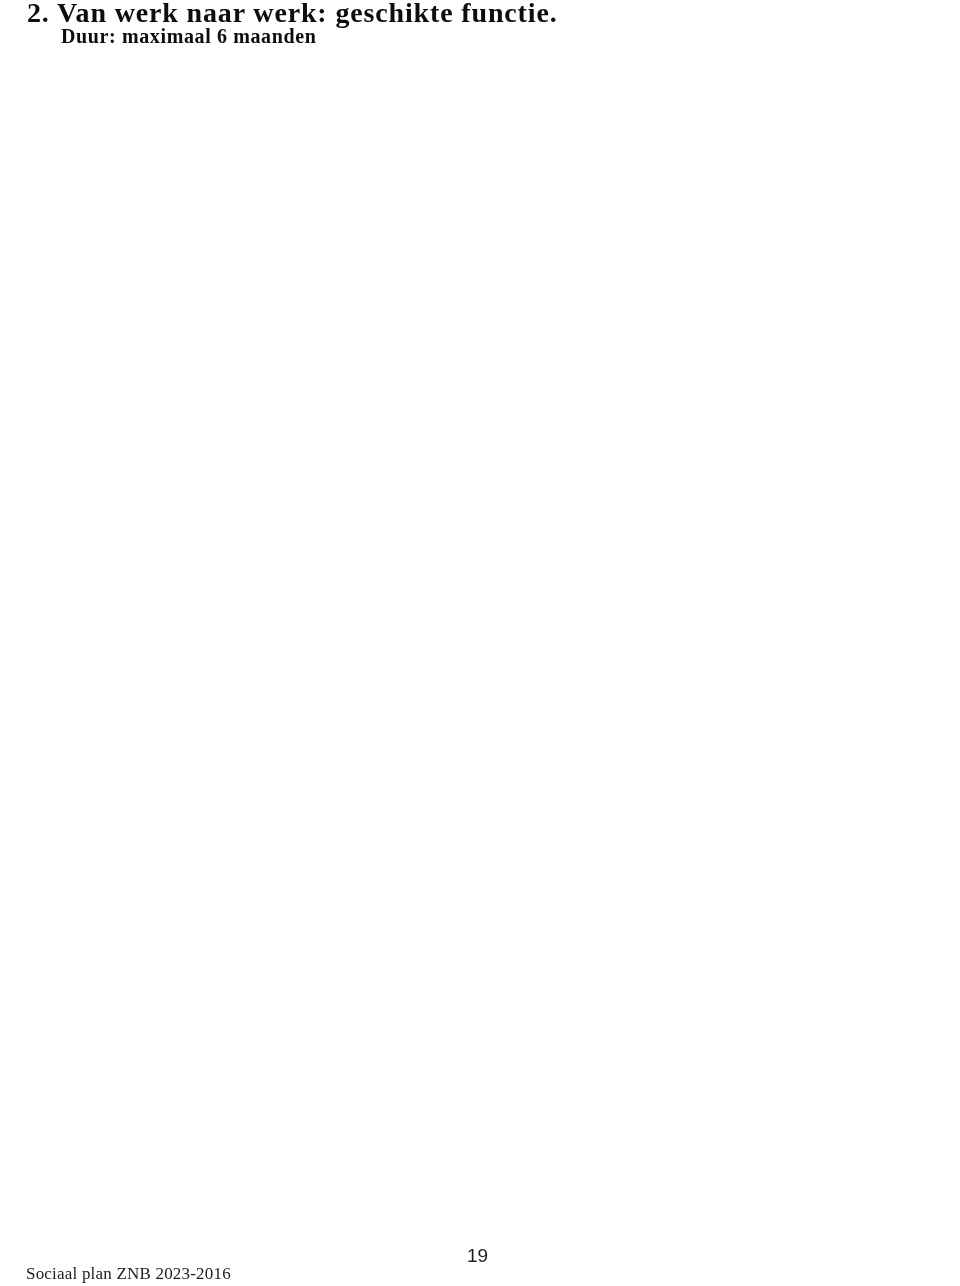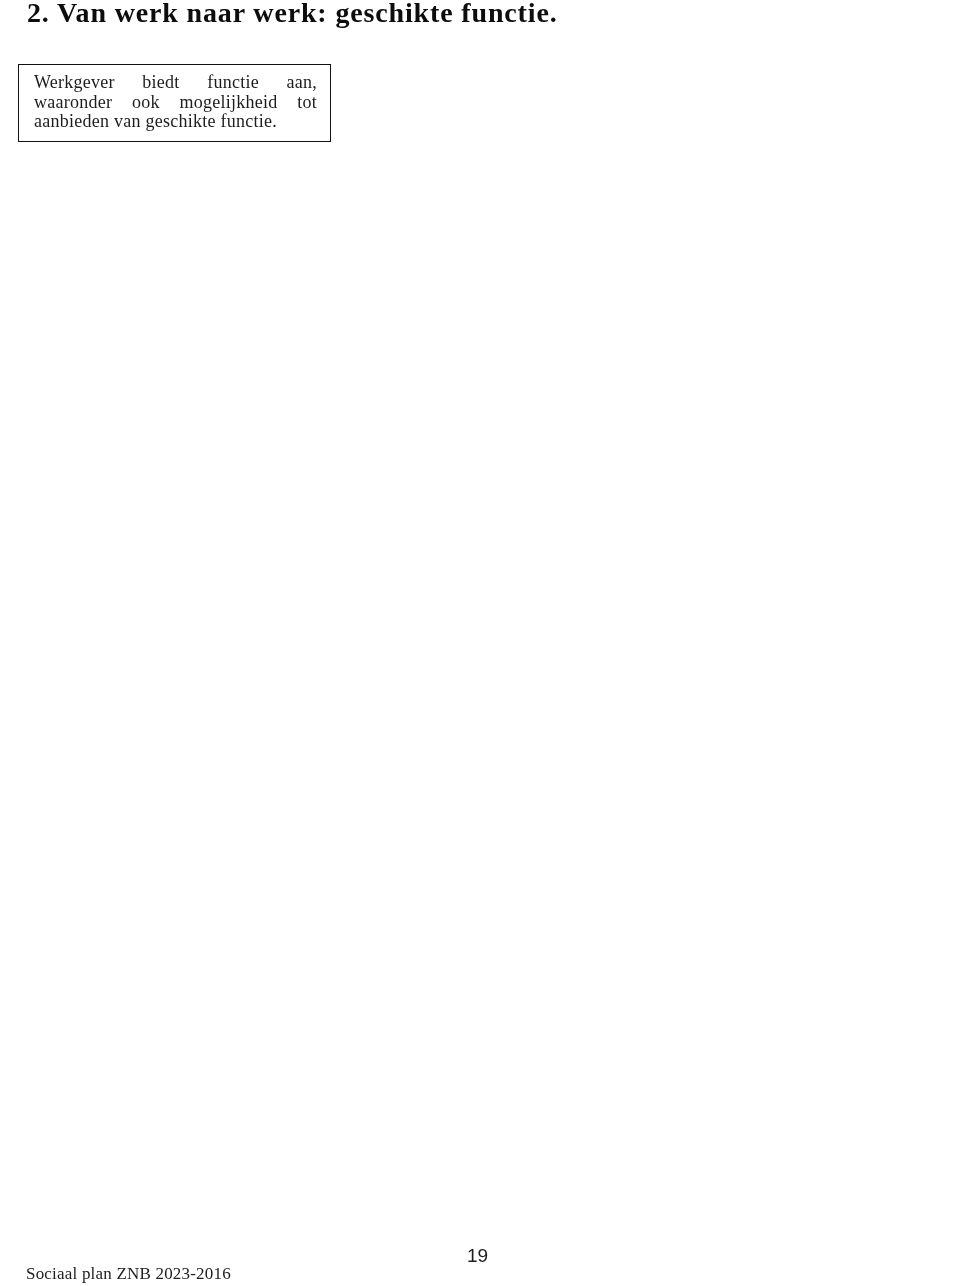--- a/index.html
+++ b/index.html
@@ -20,24 +20,22 @@
         border:1.7px solid #111;box-sizing:border-box;}
   .ibox p{margin:0;position:absolute;left:15px;right:13px;top:8px;
         font-size:18px;line-height:19.6px;text-align:justify;letter-spacing:0.25px;color:#1d1d1d;}
 </style>
 </head>
 <body>
 
 <div class="page">
 
   <div class="hd" id="title">2. Van werk naar werk: geschikte functie.</div>
+  <div class="hd" id="subtitle">Duur: maximaal 6 maanden</div>
 
-  <div class="ibox">
-    <p>Werkgever biedt functie aan, waaronder ook mogelijkheid tot aanbieden van geschikte functie.</p>
-  </div>
 
   <svg id="flow" viewBox="0 0 960 1286">
     <g id="edges"></g>
     <g id="shapes"></g>
     <g id="texts"></g>
     <g id="elabels"></g>
   </svg>
 
   <div id="footer">Sociaal plan ZNB 2023-2016</div>
   <div id="pageno">19</div>

